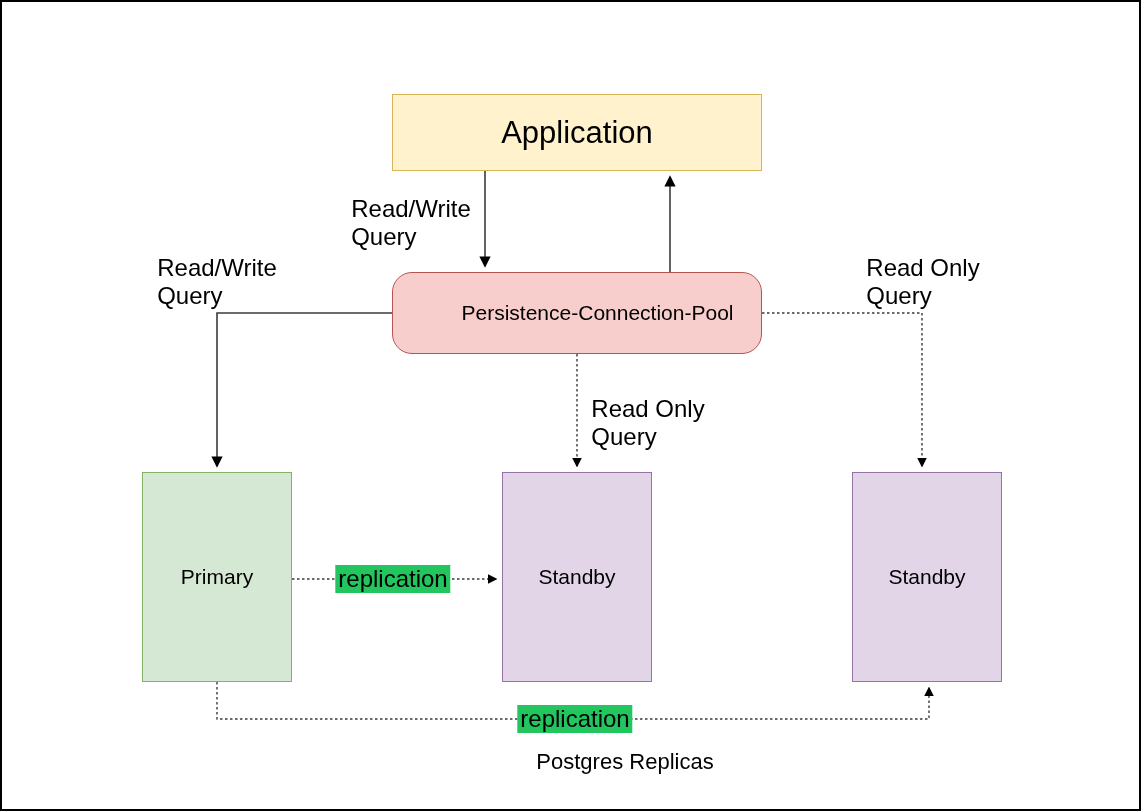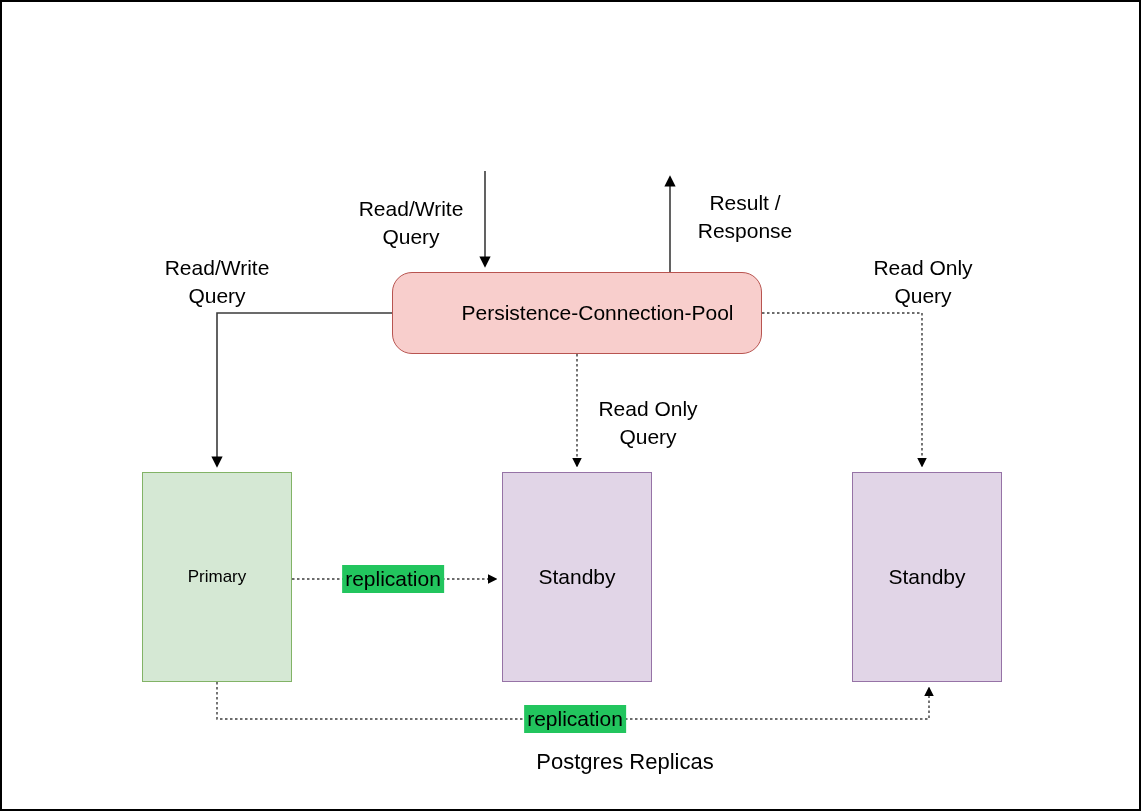--- a/index.html
+++ b/index.html
@@ -27,29 +27,29 @@
     box-sizing: border-box;
     display: flex;
     align-items: center;
     justify-content: center;
     text-align: center;
     border: 1.6px solid #000;
     background: #fff;
   }
   .node-application { left: 390px; top: 92px;  width: 370px; height: 77px; font-size: 31px; }
   .node-pool        { left: 390px; top: 270px; width: 370px; height: 82px; font-size: 21px; border-radius: 20px; padding-left: 41px; }
-  .node-primary     { left: 140px; top: 470px; width: 150px; height: 210px; font-size: 17px; }
+  .node-primary     { left: 140px; top: 470px; width: 150px; height: 210px; font-size: 21px; }
   .node-standby-mid { left: 500px; top: 470px; width: 150px; height: 210px; font-size: 21px; }
   .node-standby-right{ left: 850px; top: 470px; width: 150px; height: 210px; font-size: 21px; }
   .edge-label {
     position: absolute;
     transform: translate(-50%, -50%);
-    font-size: 21px;
+    font-size: 24px;
     line-height: 28px;
-    text-align: center;
+    text-align: left;
     white-space: pre-line;
   }
   .on-line { background: #22c55e; padding: 0 3px; white-space: nowrap; }
   .lbl-rw-top        { left: 409px; top: 221px; }
   .lbl-result        { left: 743px; top: 215px; }
   .lbl-rw-left       { left: 215px; top: 280px; }
   .lbl-ro-right      { left: 921px; top: 280px; }
   .lbl-ro-mid        { left: 646px; top: 421px; }
   .lbl-repl-mid      { left: 391px; top: 577px; }
   .lbl-repl-bottom   { left: 573px; top: 717px; }
@@ -81,42 +81,43 @@
 
     <line class="edge dashed" x1="575" y1="352" x2="575" y2="464" marker-end="url(#arrow)"></line>
 
     <polyline class="edge dashed" points="760,311 920,311 920,464" marker-end="url(#arrow)"></polyline>
 
     <line class="edge dashed" x1="290" y1="577" x2="494" y2="577" marker-end="url(#arrow)"></line>
 
     <polyline class="edge dashed" points="215,680 215,717 927,717 927,686" marker-end="url(#arrow)"></polyline>
   </svg>
 
+  <div class="node node-application" style="background-color: rgb(255, 242, 204); border-color: rgb(214, 182, 86);">
+    <span>Application</span>
+  </div>
 
   <div class="node node-pool" style="background-color: rgb(248, 206, 204); border-color: rgb(184, 84, 80);">
     <span>Persistence-Connection-Pool</span>
   </div>
 
   <div class="node node-primary" style="background-color: rgb(213, 232, 212); border-color: rgb(130, 179, 102);">
     <span>Primary</span>
   </div>
 
   <div class="node node-standby-mid" style="background-color: rgb(225, 213, 231); border-color: rgb(150, 115, 166);">
     <span>Standby</span>
   </div>
 
   <div class="node node-standby-right" style="background-color: rgb(225, 213, 231); border-color: rgb(150, 115, 166);">
     <span>Standby</span>
   </div>
 
   <div class="edge-label lbl-rw-top">Read/Write
 Query</div>
 
-  <div class="edge-label lbl-result">Result /
-Response</div>
 
   <div class="edge-label lbl-rw-left">Read/Write
 Query</div>
 
   <div class="edge-label lbl-ro-right">Read Only
 Query</div>
 
   <div class="edge-label lbl-ro-mid">Read Only
 Query</div>
 

